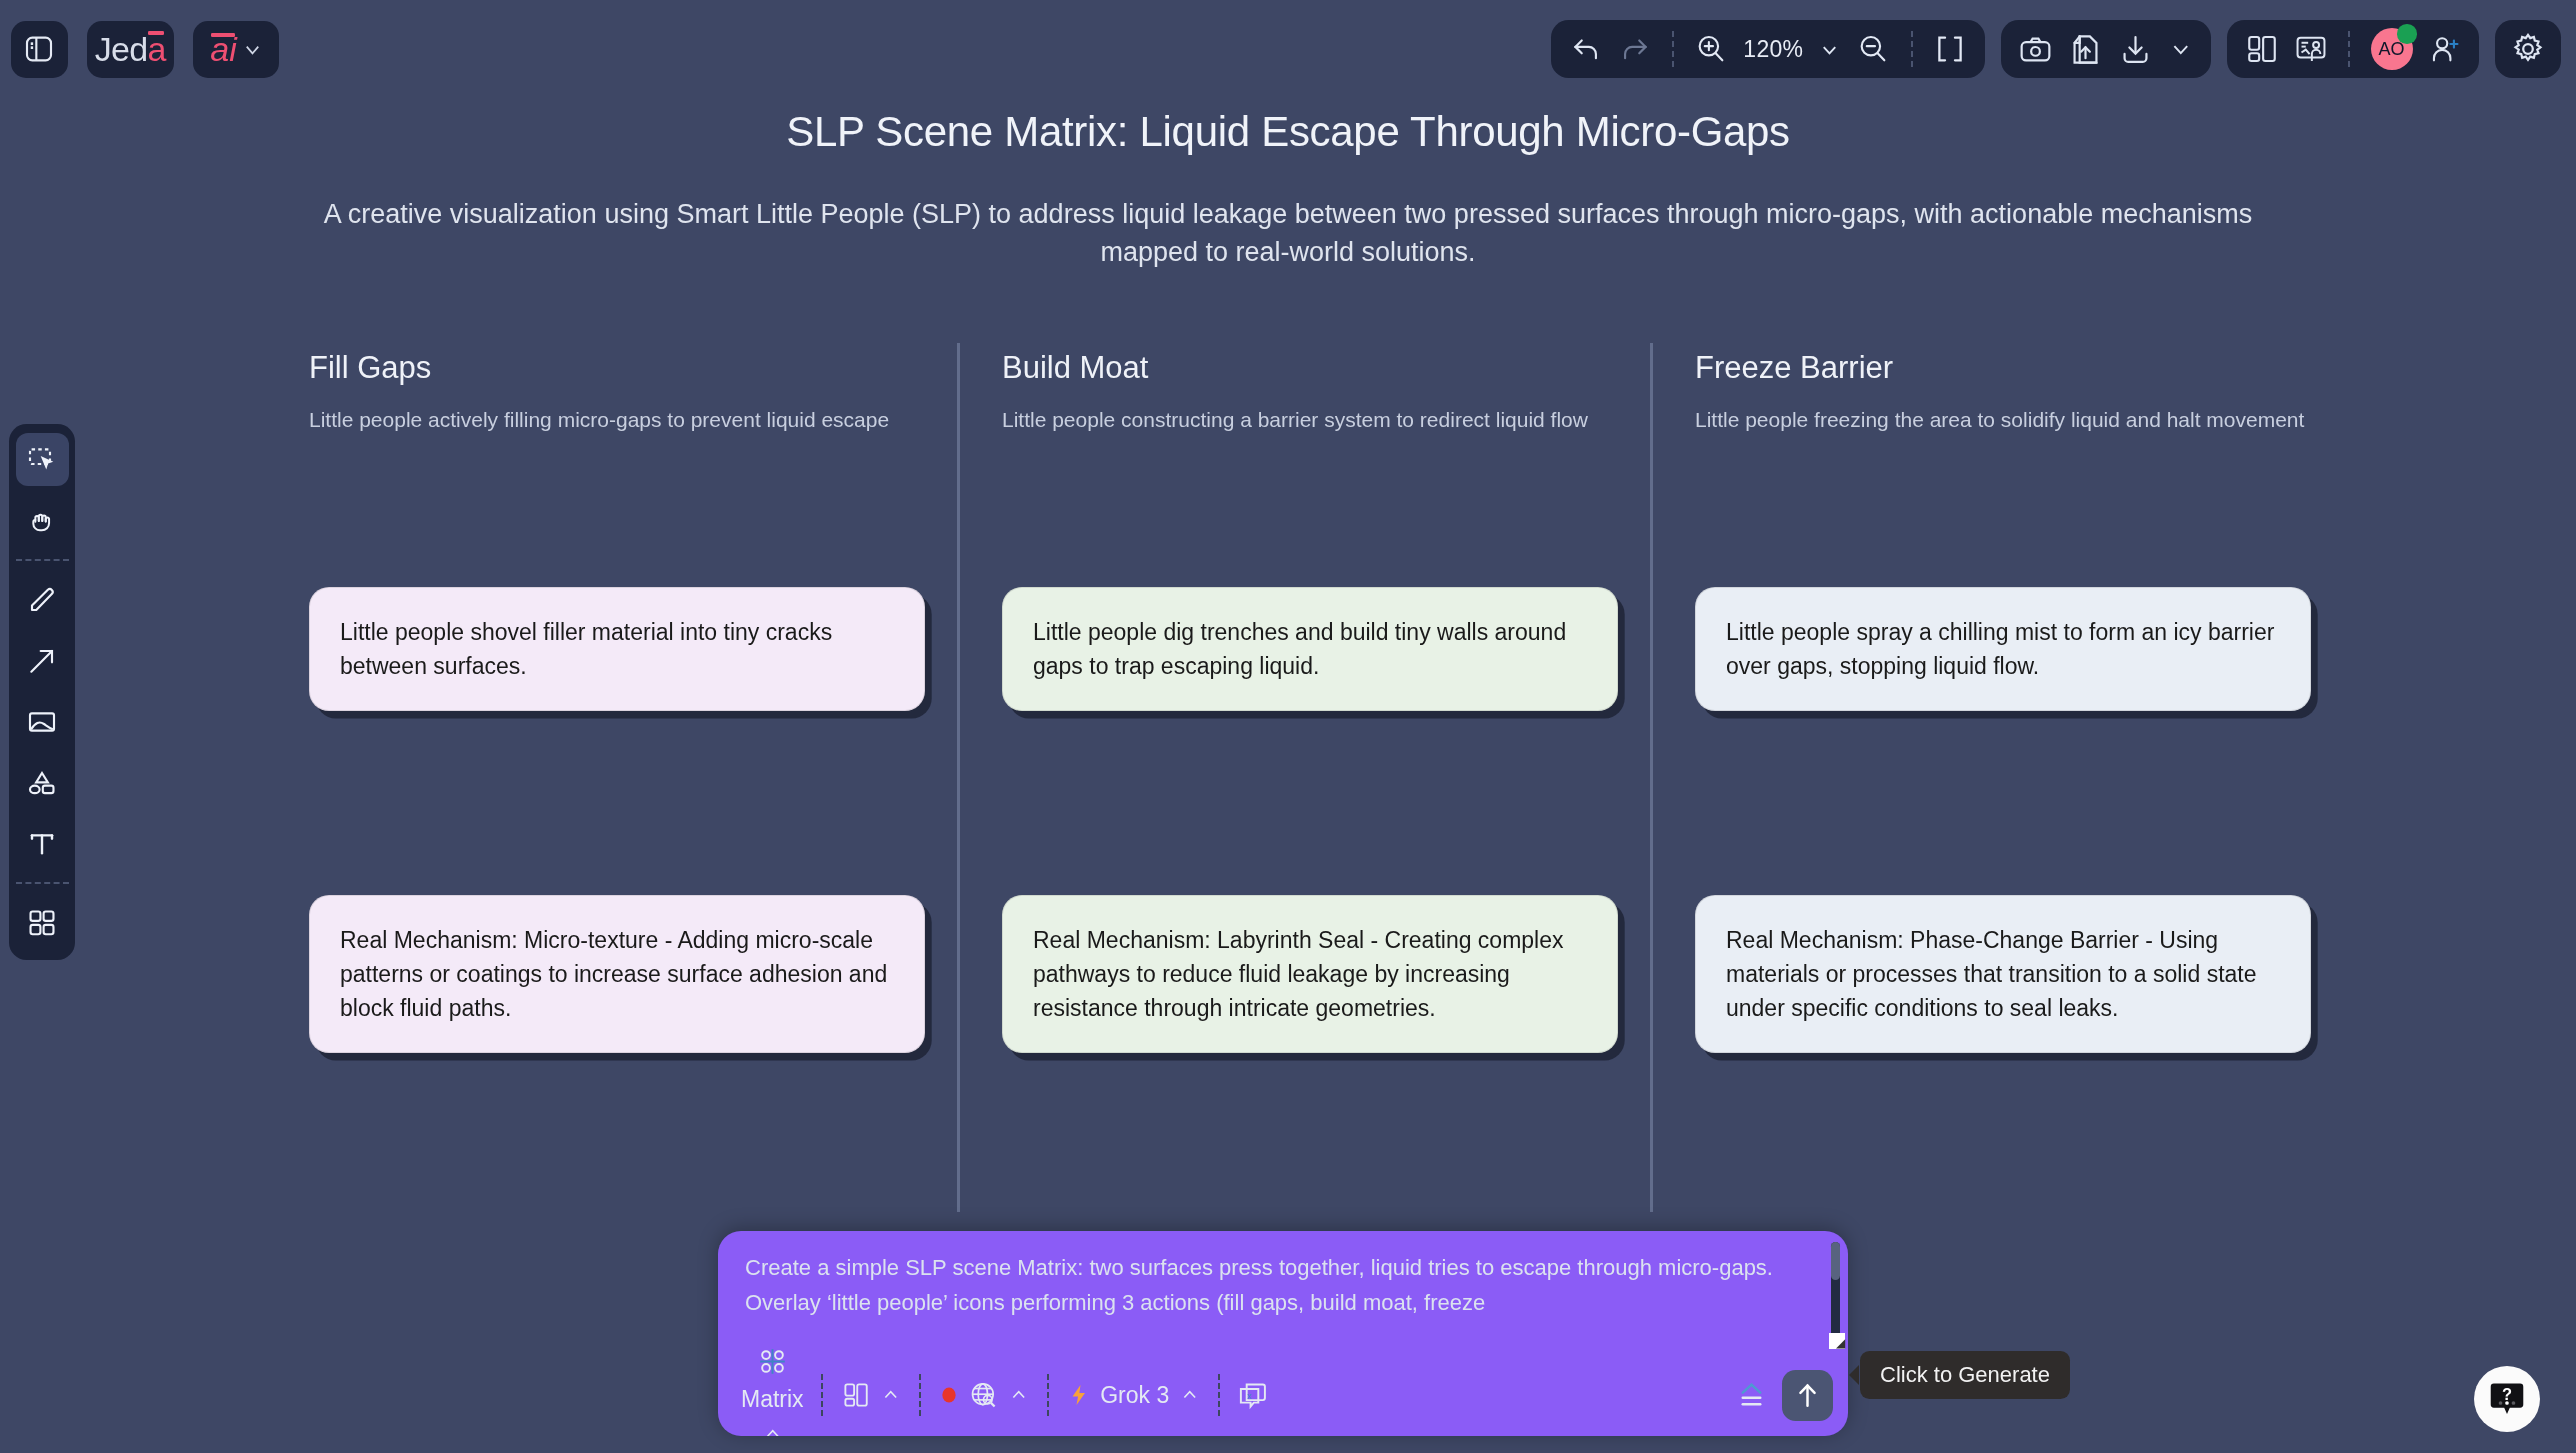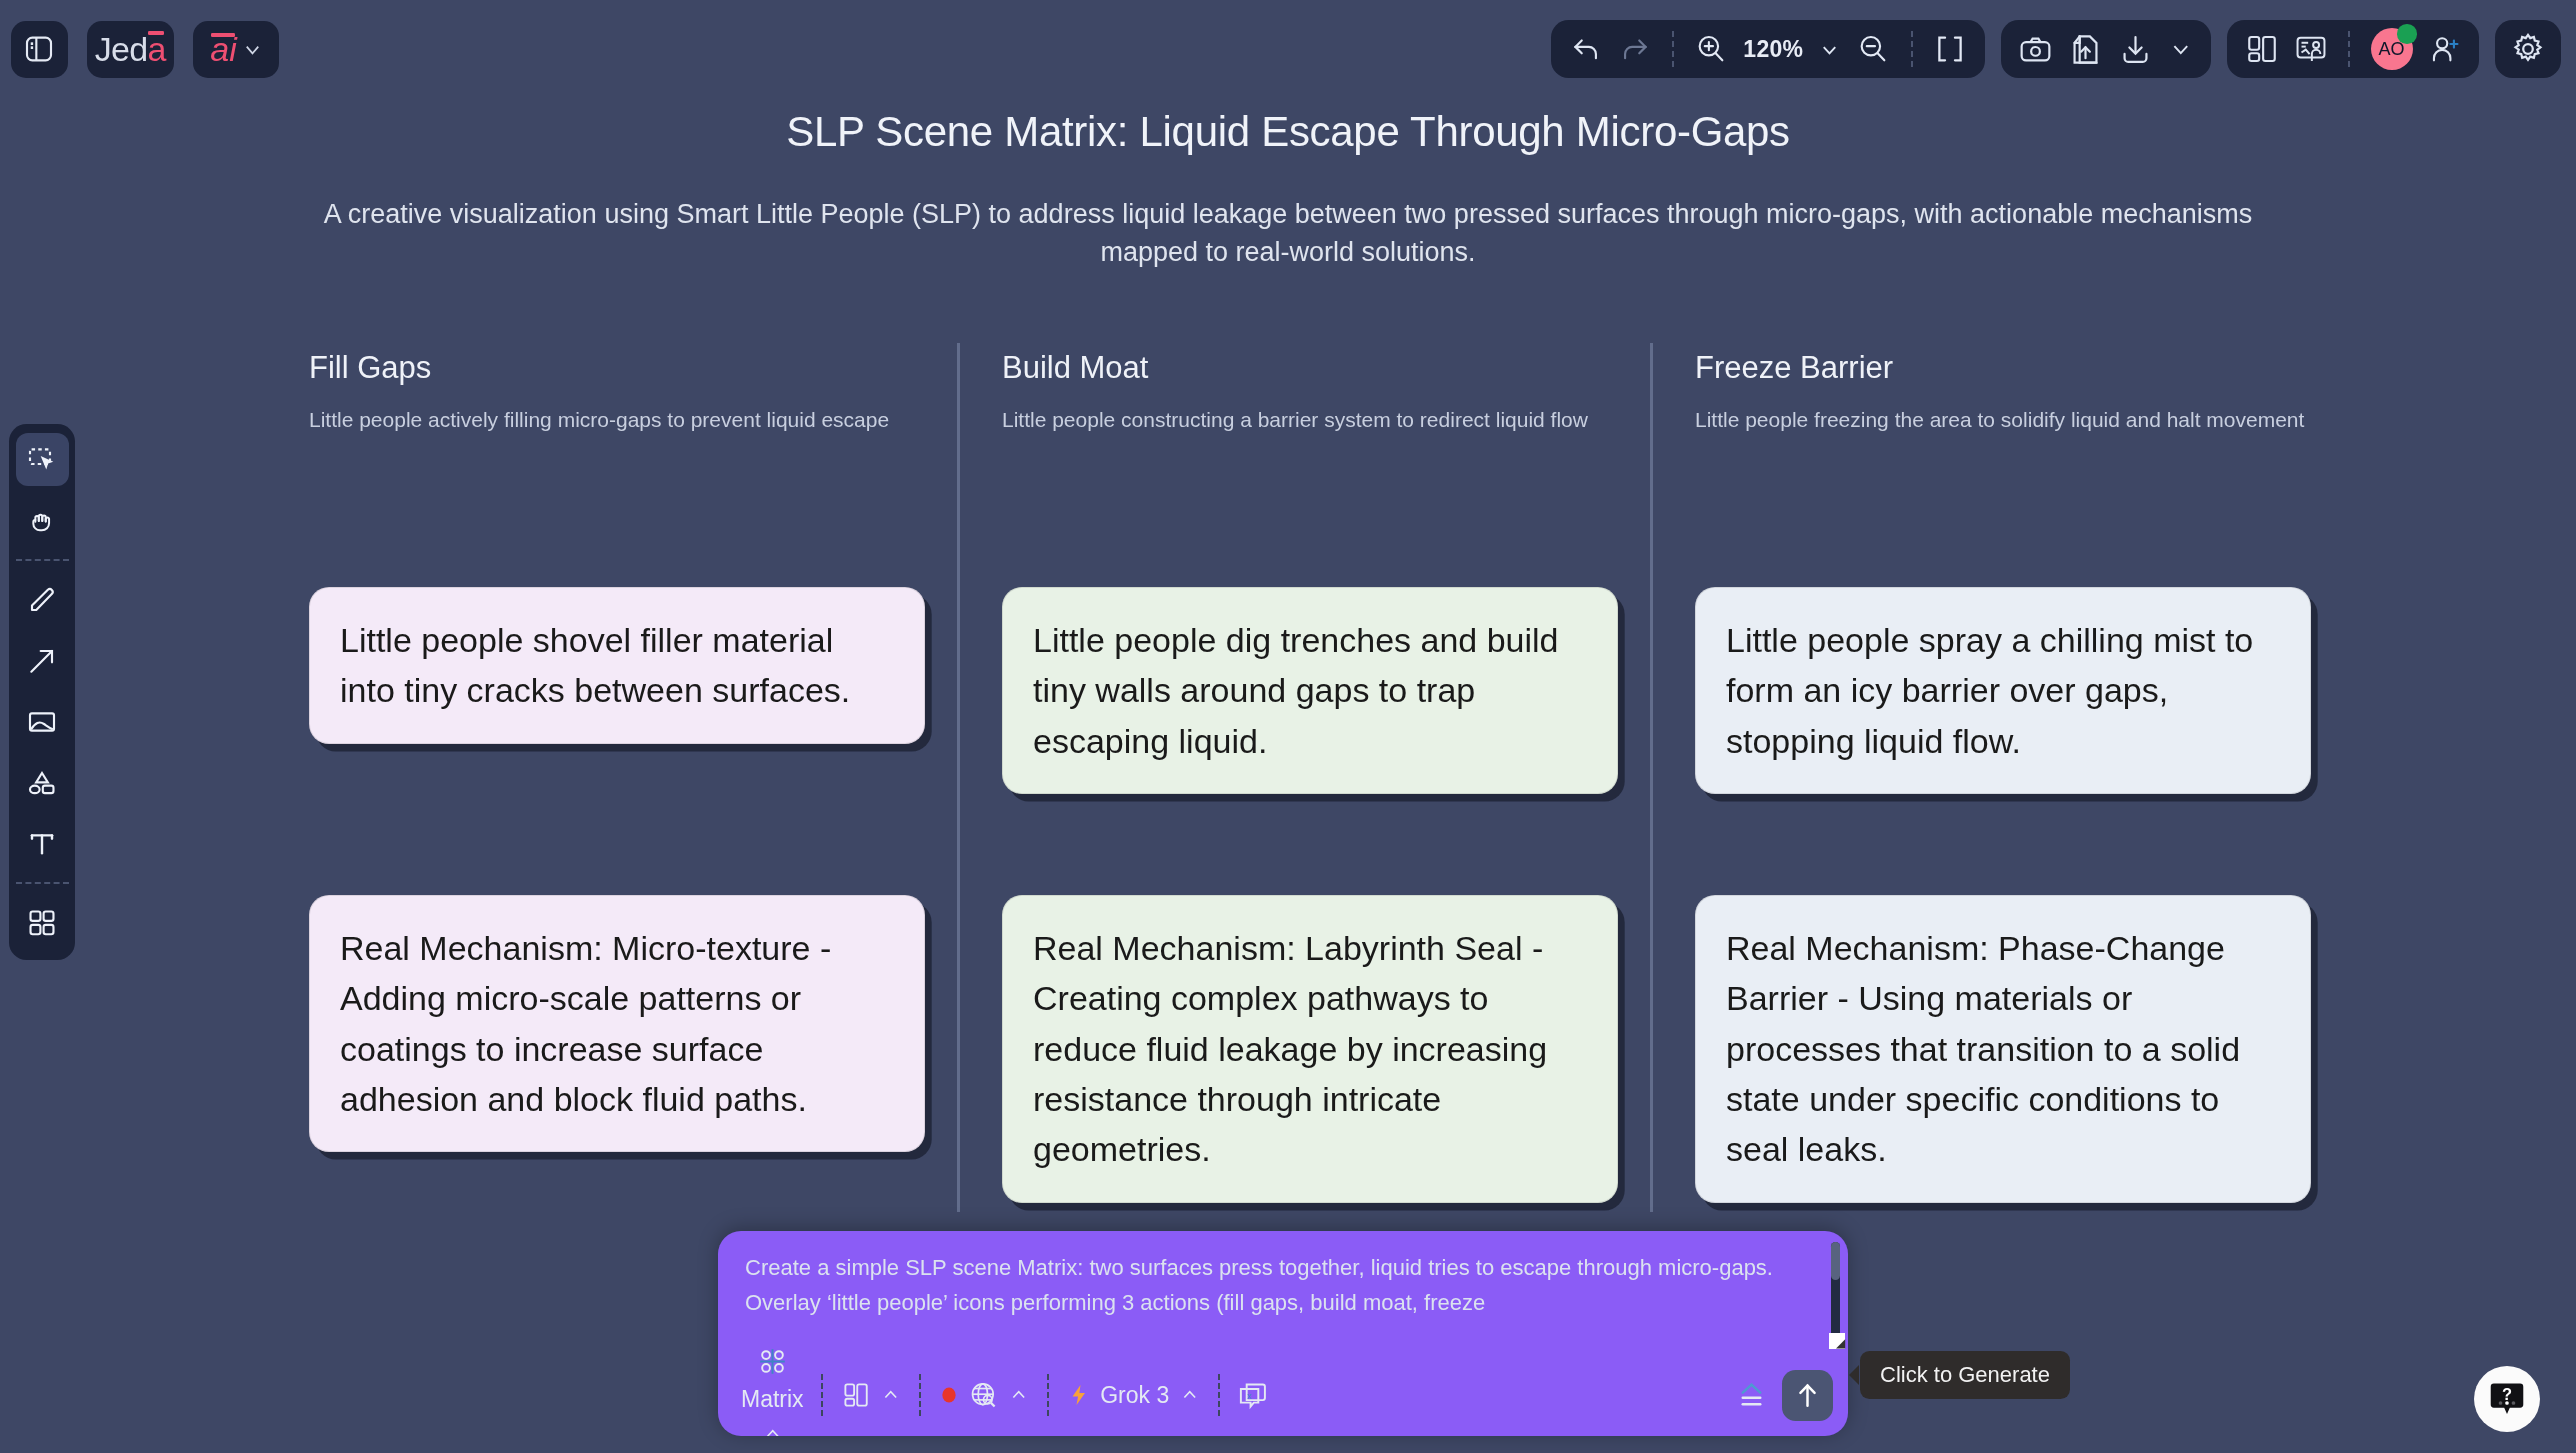--- a/index.html
+++ b/index.html
@@ -40,21 +40,21 @@
   .ai-text { font-size: 34px; color: #ee4f72; line-height: 1; font-style: italic; }
 
   .tb-right { margin-left: auto; display: flex; align-items: center; gap: 16px; padding-right: 15px; }
   .grp {
     background: #1b2238; border-radius: 17.5px; height: 58px;
     display: flex; align-items: center; padding: 0 17.5px; gap: 15px;
   }
   .grp.single { padding: 0 15px; }
   .ic { display: flex; align-items: center; justify-content: center; cursor: pointer; }
   .divider-v { width: 0; height: 36px; border-left: 2px dashed #4a5470; margin: 0 5.4px; }
-  .zoomlabel { font-size: 23px; color: #e8ecf5; font-weight: bold; letter-spacing: 0.3px; }
+  .zoomlabel { font-size: 23px; color: #e8ecf5; font-weight: normal; letter-spacing: 0.3px; }
   .avatar-wrap { position: relative; width: 42px; height: 42px; }
   .avatar {
     width: 42px; height: 42px; border-radius: 50%; background: #f9768f;
     display: flex; align-items: center; justify-content: center;
     color: #0f172a; font-size: 18px; letter-spacing: 0px;
   }
   .presence {
     position: absolute; right: -4px; top: -4px; width: 19.5px; height: 19.5px;
     border-radius: 50%; background: #1aa053;
   }
@@ -93,21 +93,21 @@
   .col + .col::before {
     content: ""; position: absolute; left: -8px; top: -6.7px;
     width: 2.7px; height: 869px; background: #5a6casd;
     background: #626d8c;
   }
   .col-title { font-size: 31px; color: #eff2f8; margin-bottom: 19px; }
   .col-sub { font-size: 21px; color: #c8cfdf; line-height: 1.42; }
 
   .card {
     border-radius: 20px; padding: 27px 30px;
-    font-size: 34px; line-height: 1.48; color: #1a1a1a;
+    font-size: 23px; line-height: 1.48; color: #1a1a1a;
     box-shadow: 6.7px 7.4px 0 0 rgba(12,16,30,0.55);
     border: 1.3px solid rgba(0,0,0,0.10);
   }
   .card.pink { background: #f4eaf8; }
   .card.green { background: #e8f2e6; }
   .card.blue { background: #e9eef5; }
 
   .cardrow1 { position: absolute; top: 587px; left: 272px; width: 2080px; display: flex; }
   .cardrow2 { position: absolute; top: 895px; left: 272px; width: 2080px; display: flex; }
   .cardcell { width: 693px; padding: 0 40px 0 37px; }

